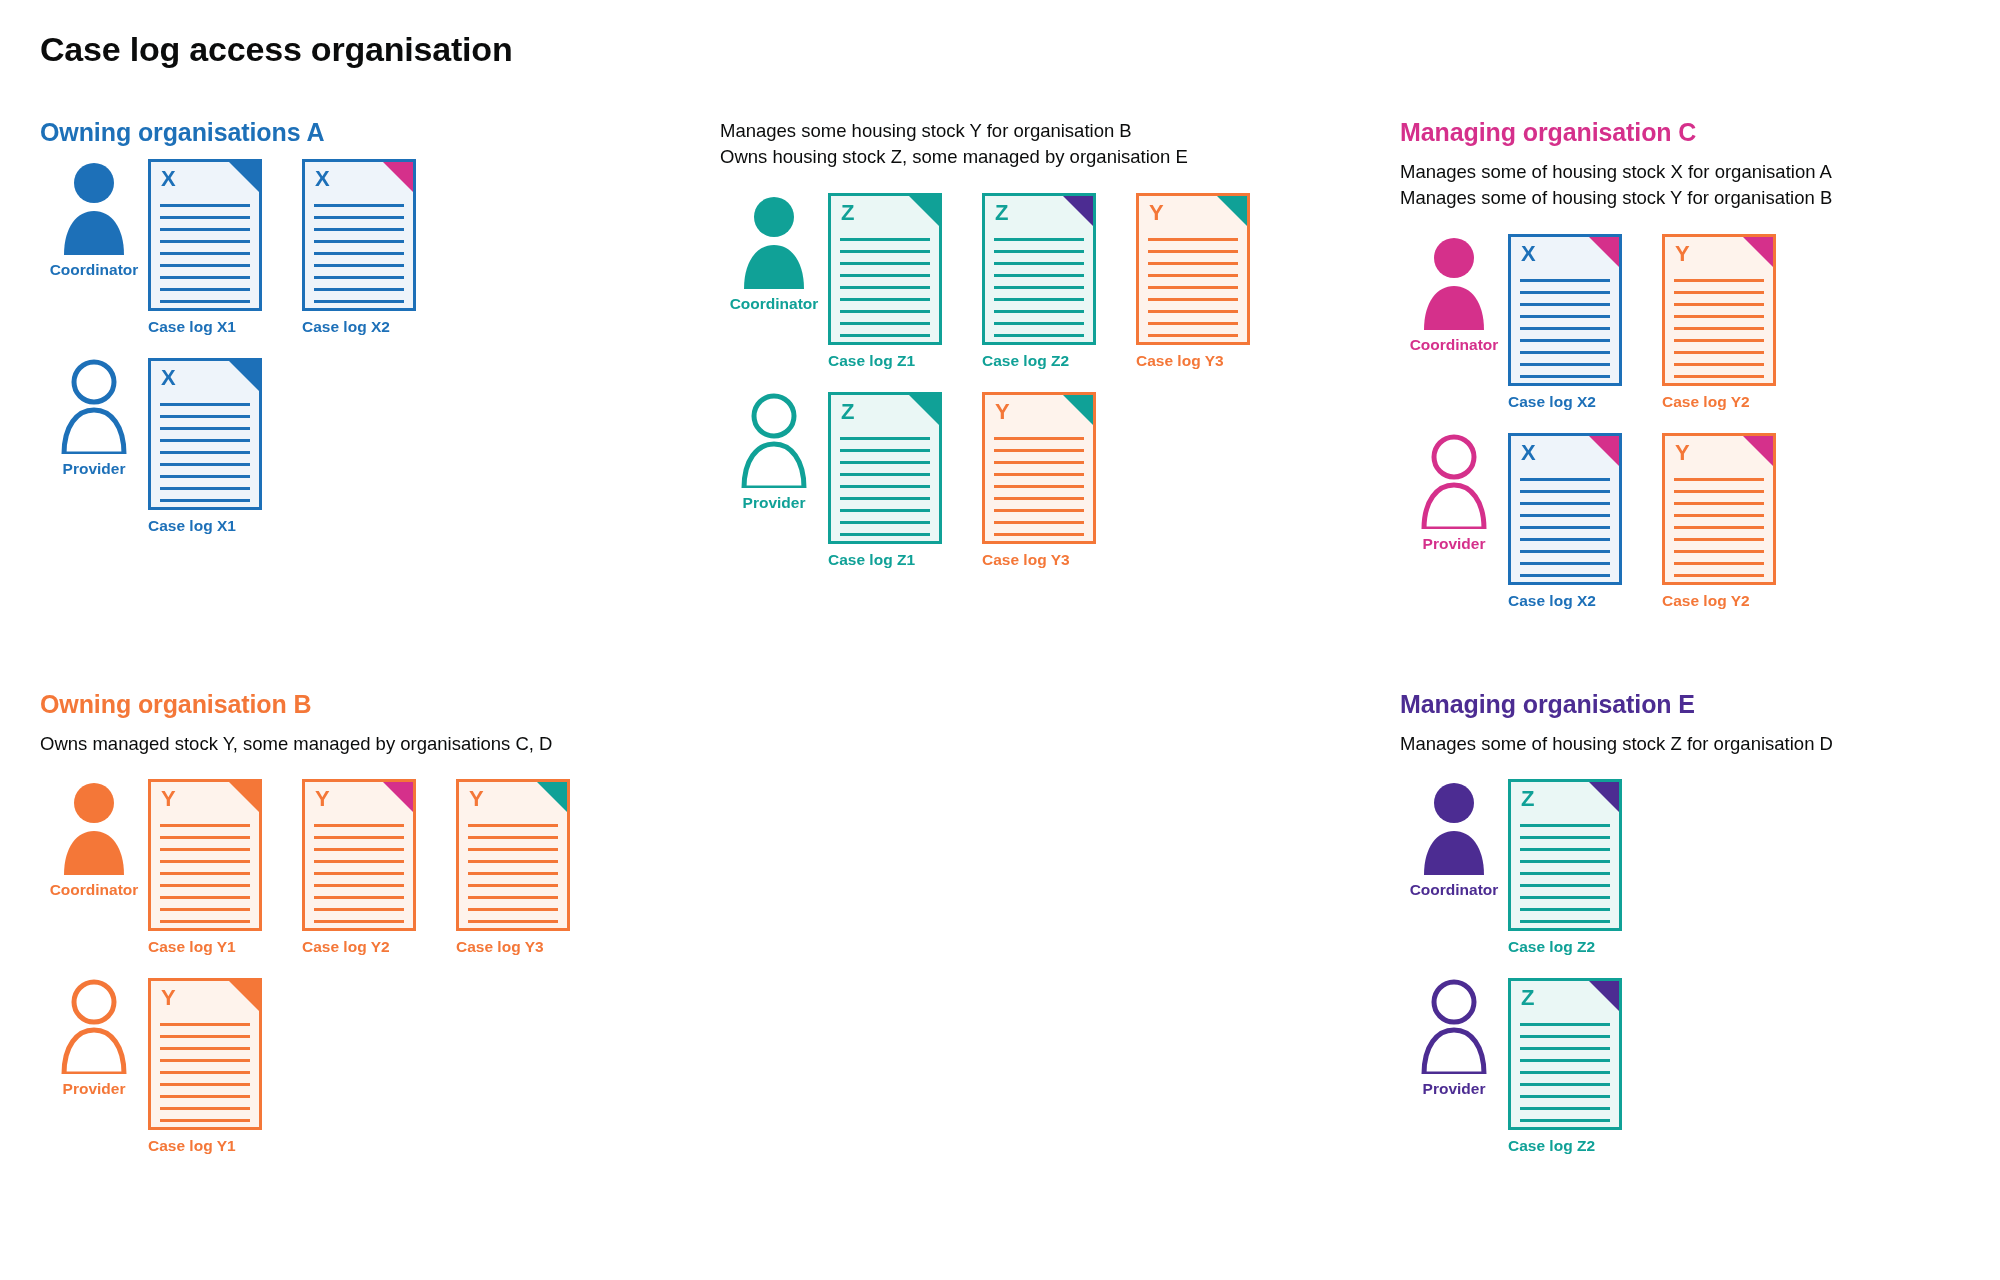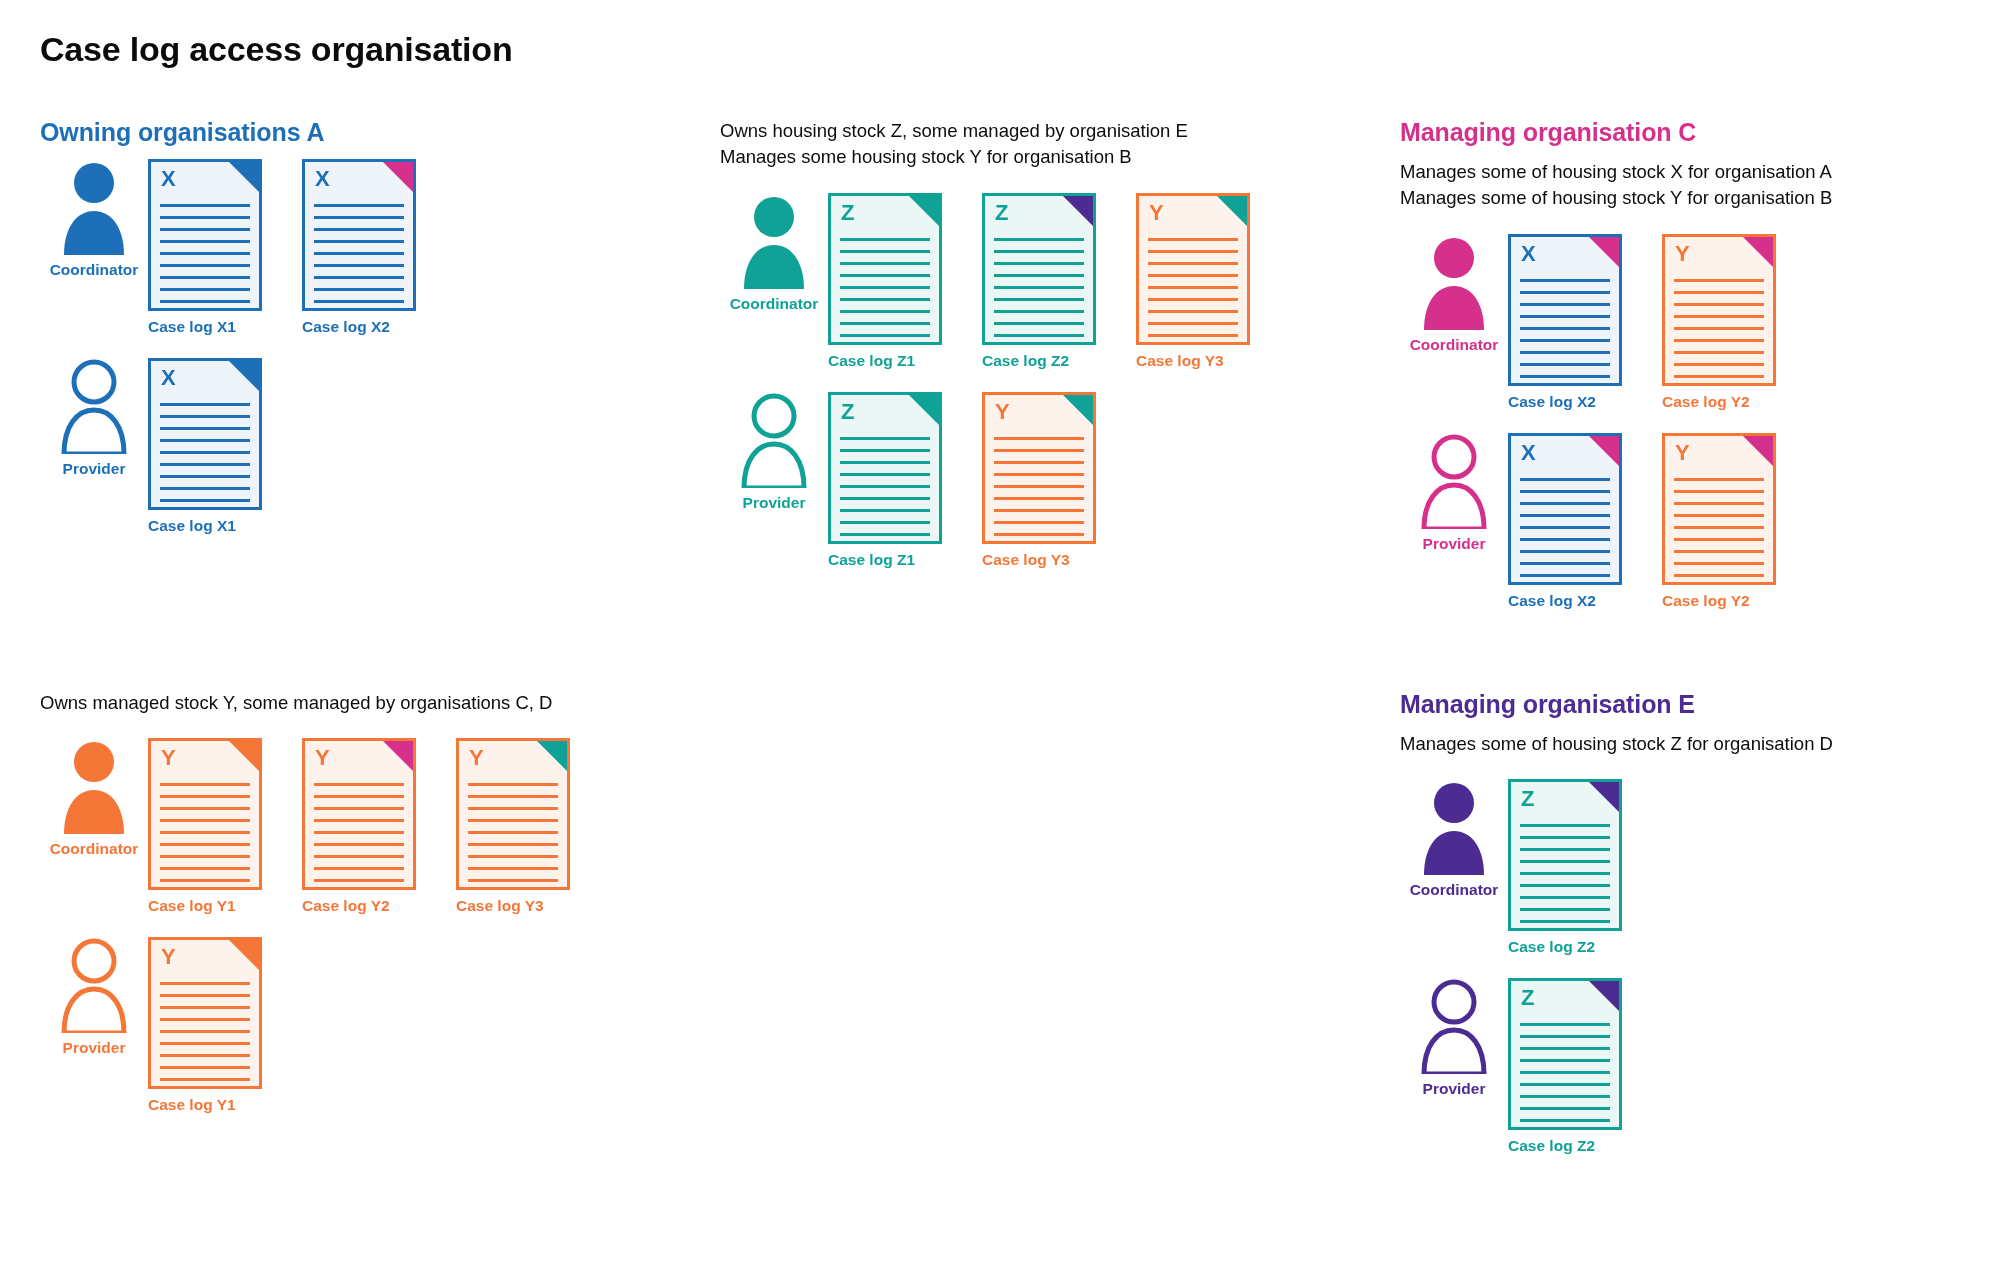--- a/index.html
+++ b/index.html
@@ -229,22 +229,22 @@
                     <div class="doc-label" style="color: rgb(29, 112, 184);">Case log X1</div>
                   </div>
                 </div>
               </div>
             </div>
           </div>
         </div>
       <div class="col">
           <div>
             <div class="sect-desc">
+              <div>Manages some housing stock Y for organisation B</div>
               <div>Owns housing stock Z, some managed by organisation E</div>
-              <div>Manages some housing stock Y for organisation B</div>
             </div>
             <div class="people">
               <div class="person-row">
                 <div class="person">
                   <svg viewBox="0 0 66 96" class="avatar">
                     <circle cx="33" cy="24" r="20" fill="#10a197"></circle>
                     <path d="M3 96 C3 68 16 52 33 52 C50 52 63 68 63 96 Z" fill="#10a197"></path>
                   </svg>
                   <div class="role" style="color: rgb(16, 161, 151);">Coordinator</div>
                 </div>
@@ -458,20 +458,21 @@
                 </div>
               </div>
             </div>
           </div>
         </div>
     </div>
     <div class="spacer-row"></div>
     <div class="row">
       <div class="col">
           <div>
+            <div class="sect-title" style="color: rgb(244, 119, 56);">Owning organisation B</div>
             <div class="sect-desc">
               <div>Owns managed stock Y, some managed by organisations C, D</div>
             </div>
             <div class="people">
               <div class="person-row">
                 <div class="person">
                   <svg viewBox="0 0 66 96" class="avatar">
                     <circle cx="33" cy="24" r="20" fill="#f47738"></circle>
                     <path d="M3 96 C3 68 16 52 33 52 C50 52 63 68 63 96 Z" fill="#f47738"></path>
                   </svg>

